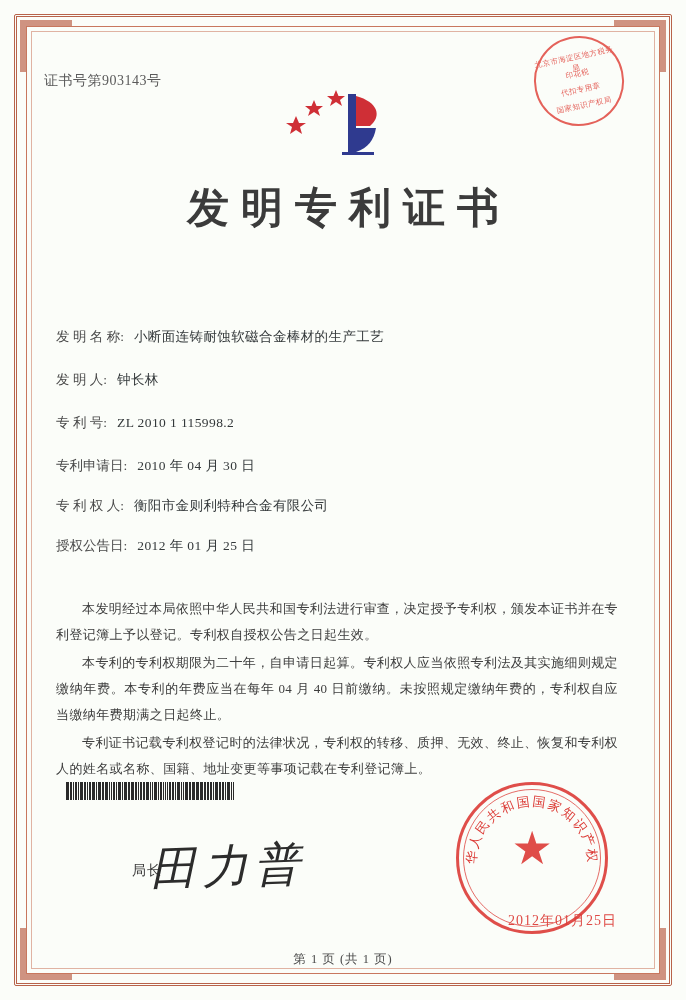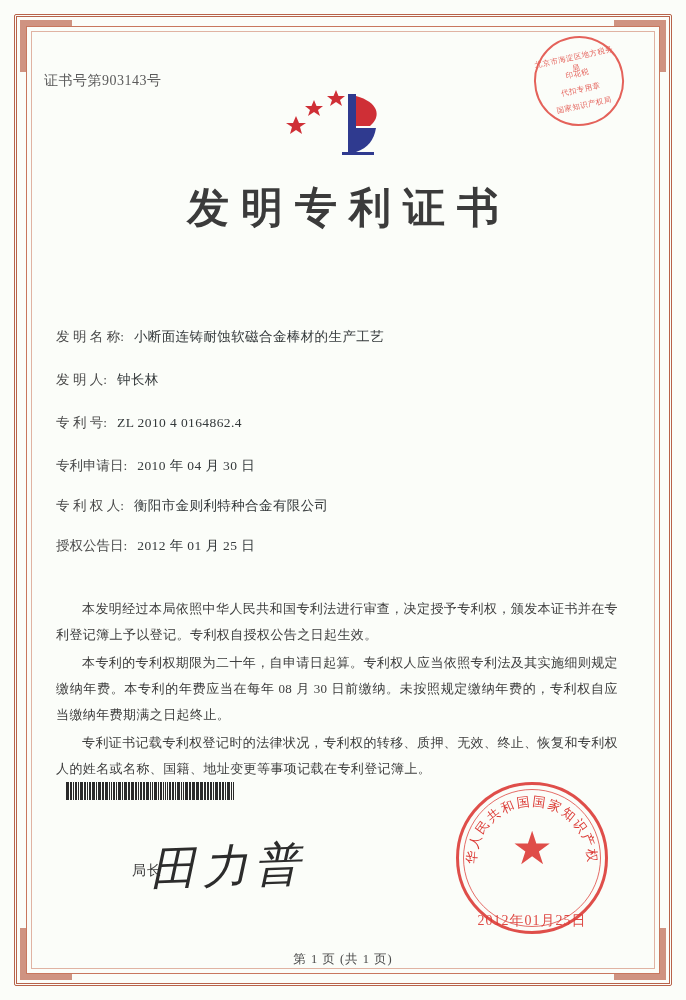--- a/index.html
+++ b/index.html
@@ -240,21 +240,21 @@
     font-size: 13px;
     font-family: "Liberation Serif", serif;
     letter-spacing: 2px;
   }
   .seal-date {
     position: absolute;
     left: 50%;
     transform: translateX(-50%);
     bottom: 4px;
     width: 170px;
-    text-align: center;
+    text-align: right;
     color: #dc3b36;
     font-size: 14px;
     letter-spacing: 1px;
     white-space: nowrap;
     opacity: .92;
   }
 
   
   .footer {
     position: absolute;
@@ -310,39 +310,39 @@
     <div class="field-row">
       <span class="field-label">发 明 名 称:</span>
       <span class="field-value">小断面连铸耐蚀软磁合金棒材的生产工艺</span>
     </div>
     <div class="field-row">
       <span class="field-label">发 明 人:</span>
       <span class="field-value">钟长林</span>
     </div>
     <div class="field-row">
       <span class="field-label">专 利 号:</span>
-      <span class="field-value">ZL 2010 4 0164862.4</span>
+      <span class="field-value">ZL 2010 1 115998.2</span>
     </div>
     <div class="field-row tight">
       <span class="field-label">专利申请日:</span>
       <span class="field-value">2010 年 04 月 30 日</span>
     </div>
     <div class="field-row tight">
       <span class="field-label">专 利 权 人:</span>
       <span class="field-value">衡阳市金则利特种合金有限公司</span>
     </div>
     <div class="field-row tight">
       <span class="field-label">授权公告日:</span>
       <span class="field-value">2012 年 01 月 25 日</span>
     </div>
   </div>
 
   <div class="body-text">
     <p>本发明经过本局依照中华人民共和国专利法进行审查，决定授予专利权，颁发本证书并在专利登记簿上予以登记。专利权自授权公告之日起生效。</p>
-    <p>本专利的专利权期限为二十年，自申请日起算。专利权人应当依照专利法及其实施细则规定缴纳年费。本专利的年费应当在每年 08 月 30 日前缴纳。未按照规定缴纳年费的，专利权自应当缴纳年费期满之日起终止。</p>
+    <p>本专利的专利权期限为二十年，自申请日起算。专利权人应当依照专利法及其实施细则规定缴纳年费。本专利的年费应当在每年 04 月 40 日前缴纳。未按照规定缴纳年费的，专利权自应当缴纳年费期满之日起终止。</p>
     <p>专利证书记载专利权登记时的法律状况，专利权的转移、质押、无效、终止、恢复和专利权人的姓名或名称、国籍、地址变更等事项记载在专利登记簿上。</p>
   </div>
 
   <div class="barcode"><i style="width:3px"></i><i style="width:2px"></i><i style="width:1px"></i><i style="width:2px"></i><i style="width:1px"></i><i style="width:3px"></i><i style="width:2px"></i><i style="width:1px"></i><i style="width:2px"></i><i style="width:3px"></i><i style="width:1px"></i><i style="width:3px"></i><i style="width:2px"></i><i style="width:3px"></i><i style="width:1px"></i><i style="width:1px"></i><i style="width:2px"></i><i style="width:1px"></i><i style="width:3px"></i><i style="width:1px"></i><i style="width:3px"></i><i style="width:2px"></i><i style="width:3px"></i><i style="width:2px"></i><i style="width:1px"></i><i style="width:2px"></i><i style="width:2px"></i><i style="width:3px"></i><i style="width:1px"></i><i style="width:1px"></i><i style="width:3px"></i><i style="width:1px"></i><i style="width:2px"></i><i style="width:1px"></i><i style="width:1px"></i><i style="width:1px"></i><i style="width:2px"></i><i style="width:2px"></i><i style="width:1px"></i><i style="width:3px"></i><i style="width:1px"></i><i style="width:1px"></i><i style="width:3px"></i><i style="width:2px"></i><i style="width:3px"></i><i style="width:3px"></i><i style="width:3px"></i><i style="width:2px"></i><i style="width:2px"></i><i style="width:2px"></i><i style="width:1px"></i><i style="width:3px"></i><i style="width:2px"></i><i style="width:2px"></i><i style="width:1px"></i><i style="width:3px"></i><i style="width:1px"></i><i style="width:1px"></i></div>
 
   <div class="sign-label">局长</div>
   <div class="signature">田力普</div>
 
   <div class="seal-main">
     <div class="ring"></div>

